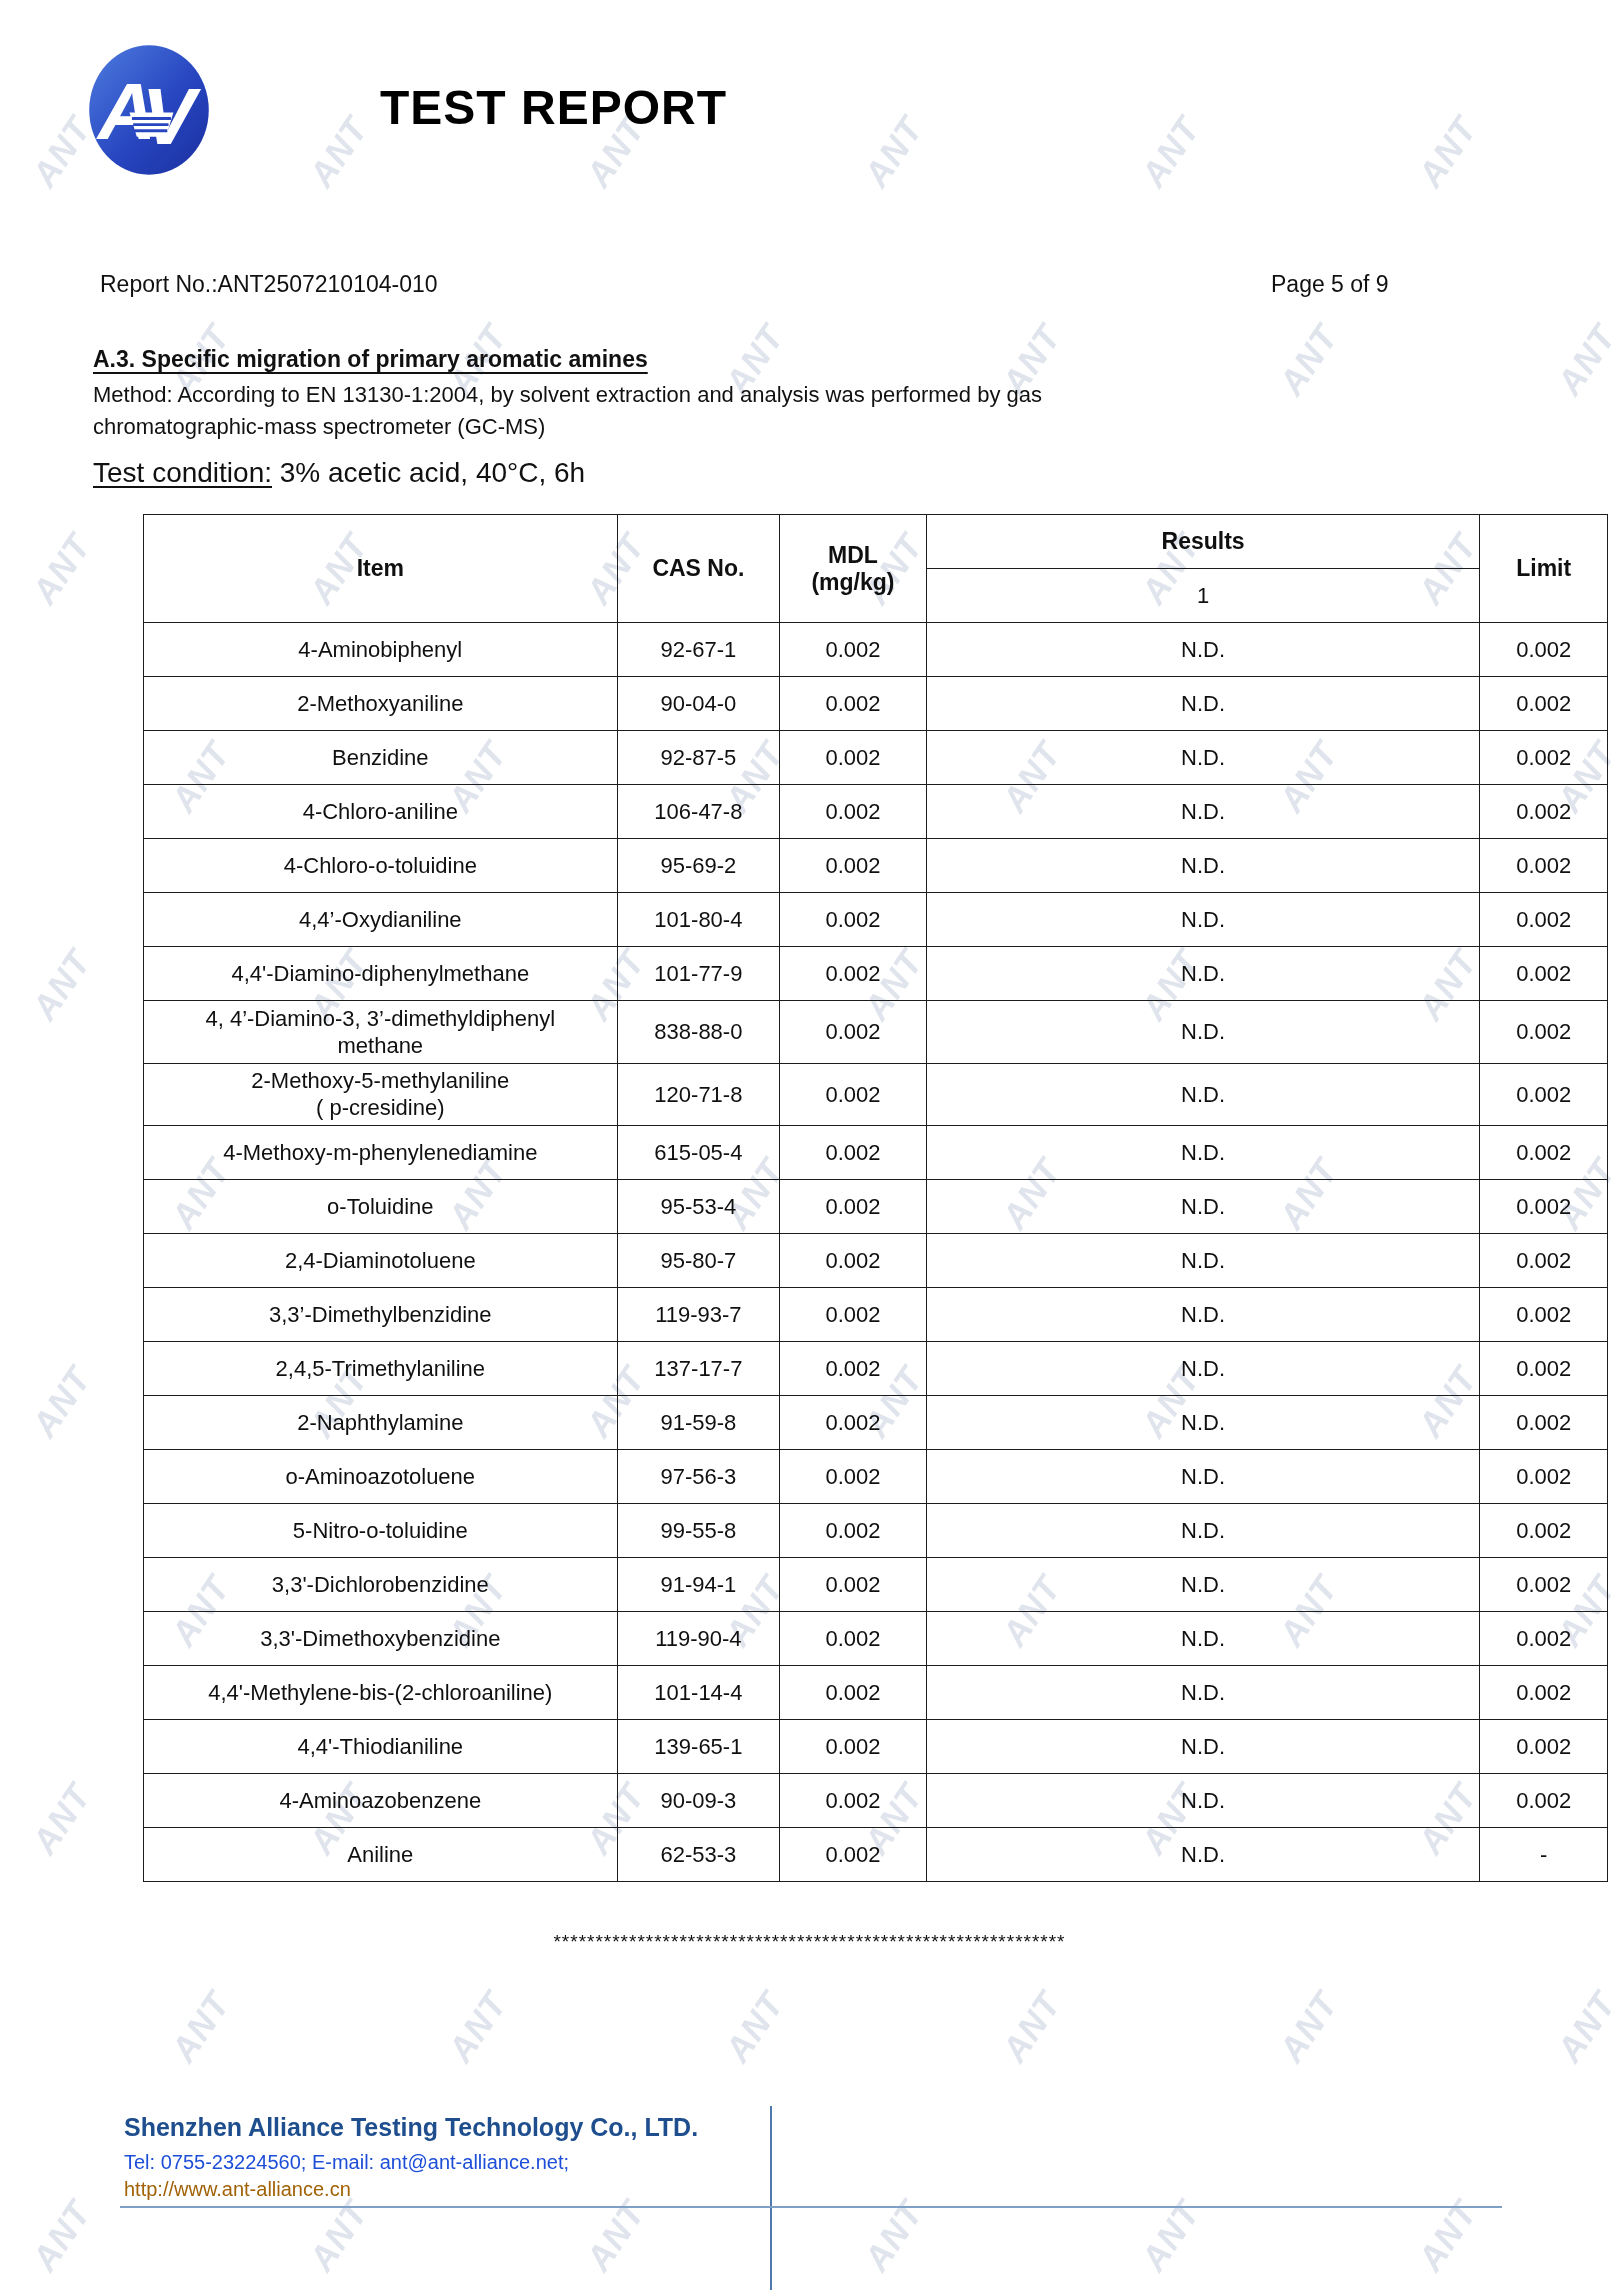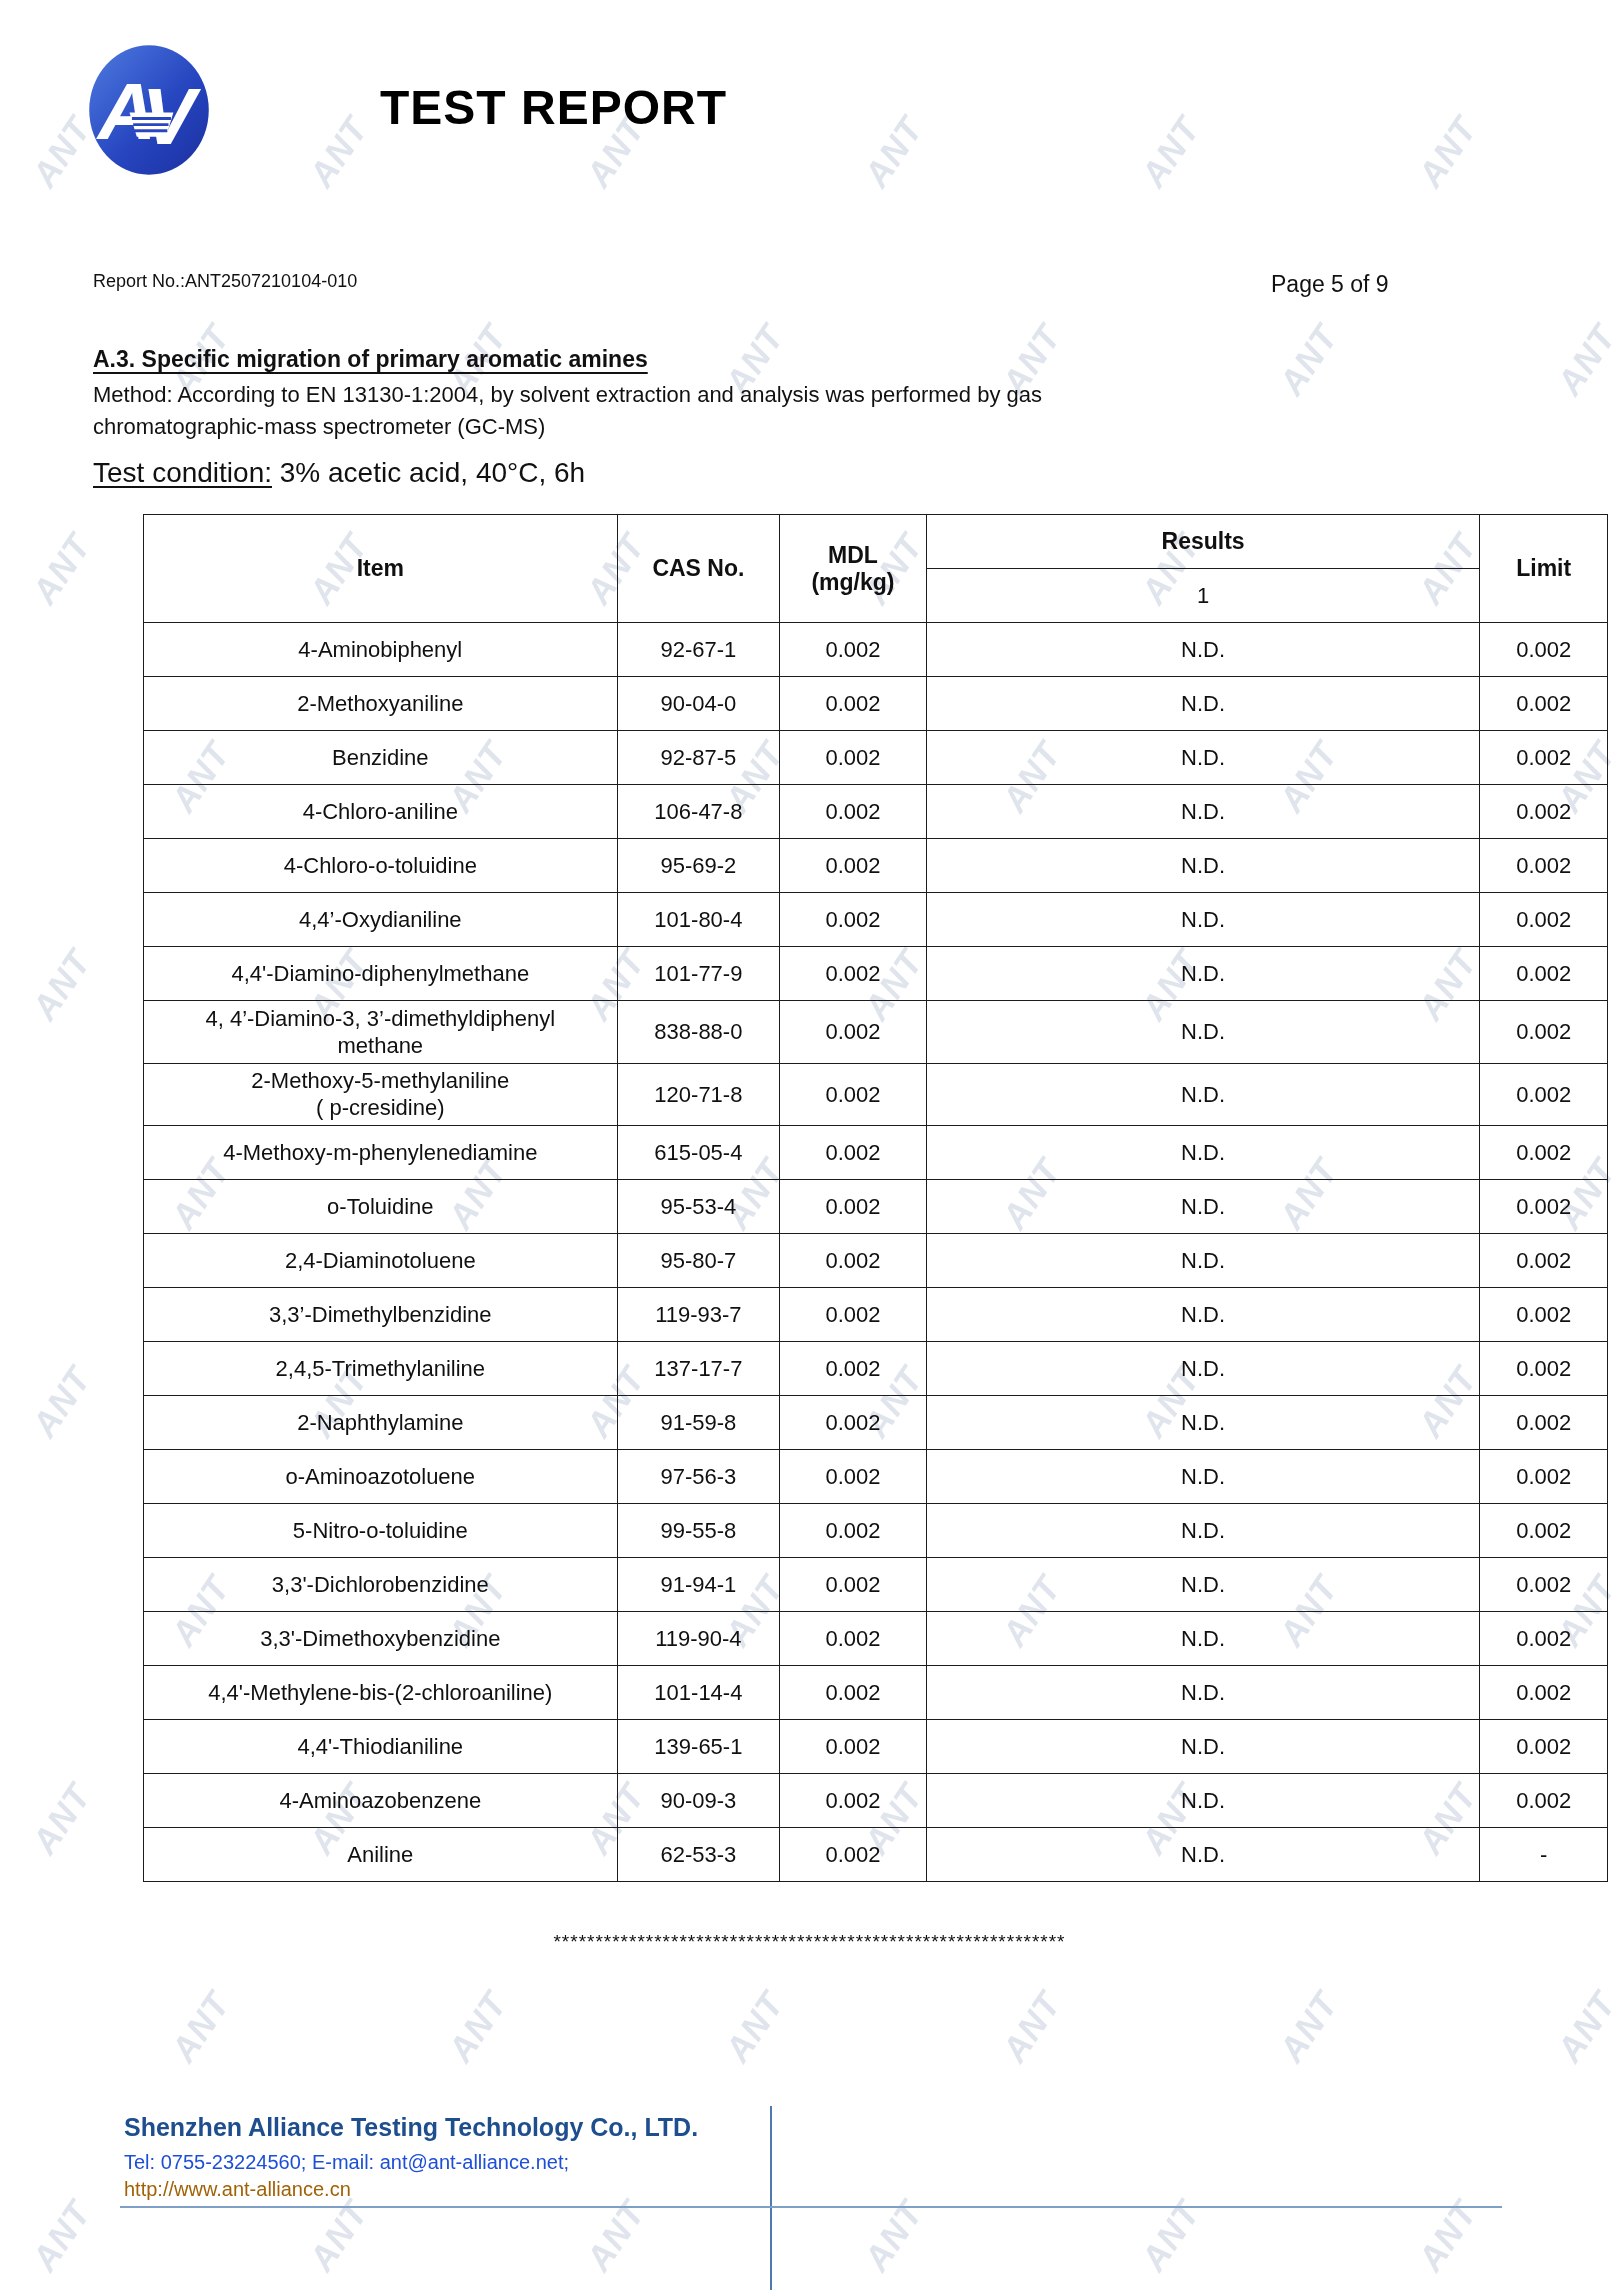--- a/index.html
+++ b/index.html
@@ -21,21 +21,21 @@
     white-space:nowrap;
   }
   .content{position:absolute;inset:0;z-index:1;}
   
   .logo{position:absolute;left:88px;top:44px;width:122px;height:132px;}
   
   .title{
     position:absolute;left:380px;top:80px;margin:0;
     font-size:48px;font-weight:bold;letter-spacing:1px;color:#000;
   }
-  .report-no{position:absolute;left:93px;top:271px;font-size:18px;}
+  .report-no{position:absolute;left:100px;top:271px;font-size:23px;}
   .page-num{position:absolute;left:1271px;top:271px;font-size:23px;}
   .section-heading{
     position:absolute;left:93px;top:346px;
     font-size:23px;font-weight:bold;
     text-decoration:underline;text-decoration-thickness:1.9px;text-underline-offset:4.8px;
   }
   .method{
     position:absolute;left:93px;top:379px;margin:0;width:1147px;
     font-size:22px;line-height:32px;white-space:pre-line;
   }

